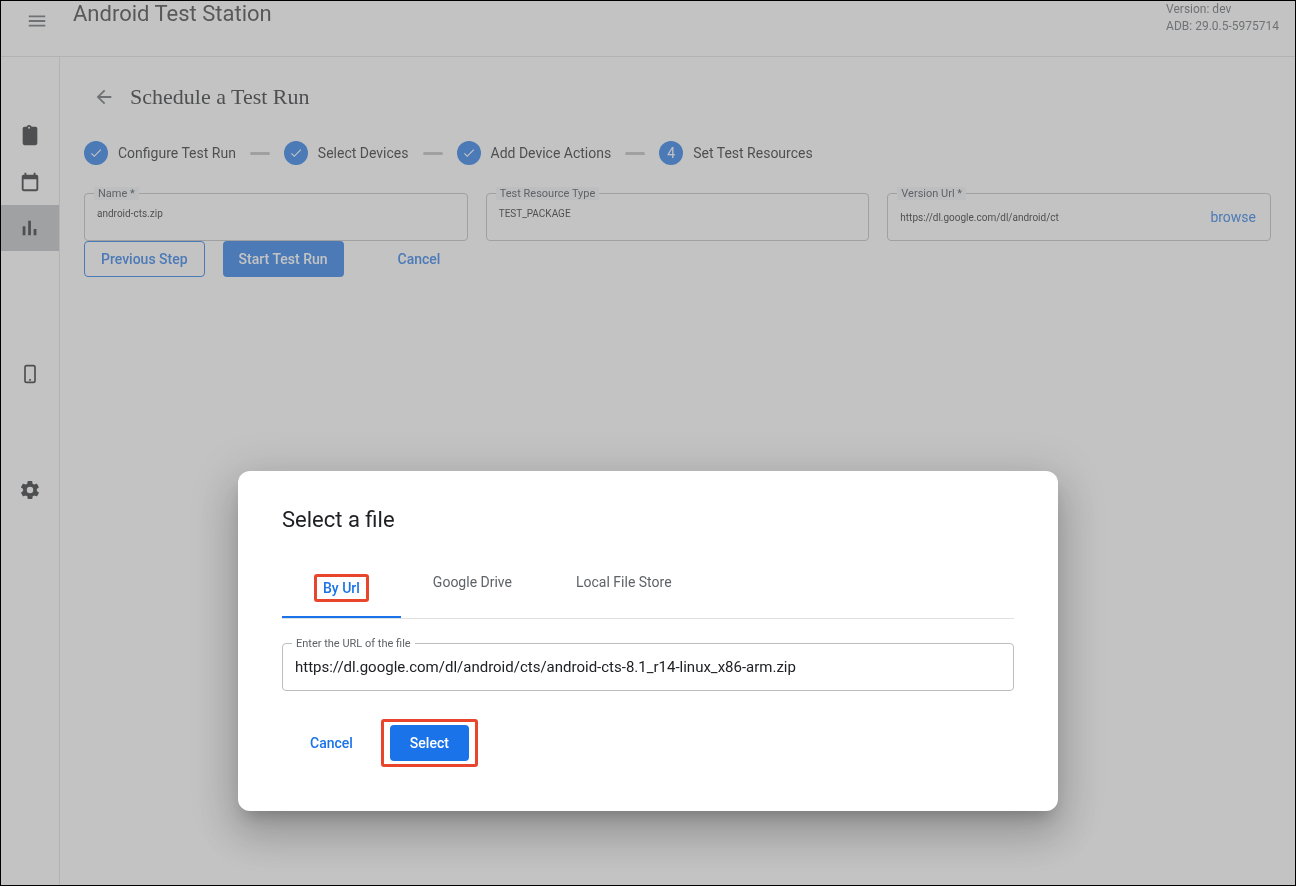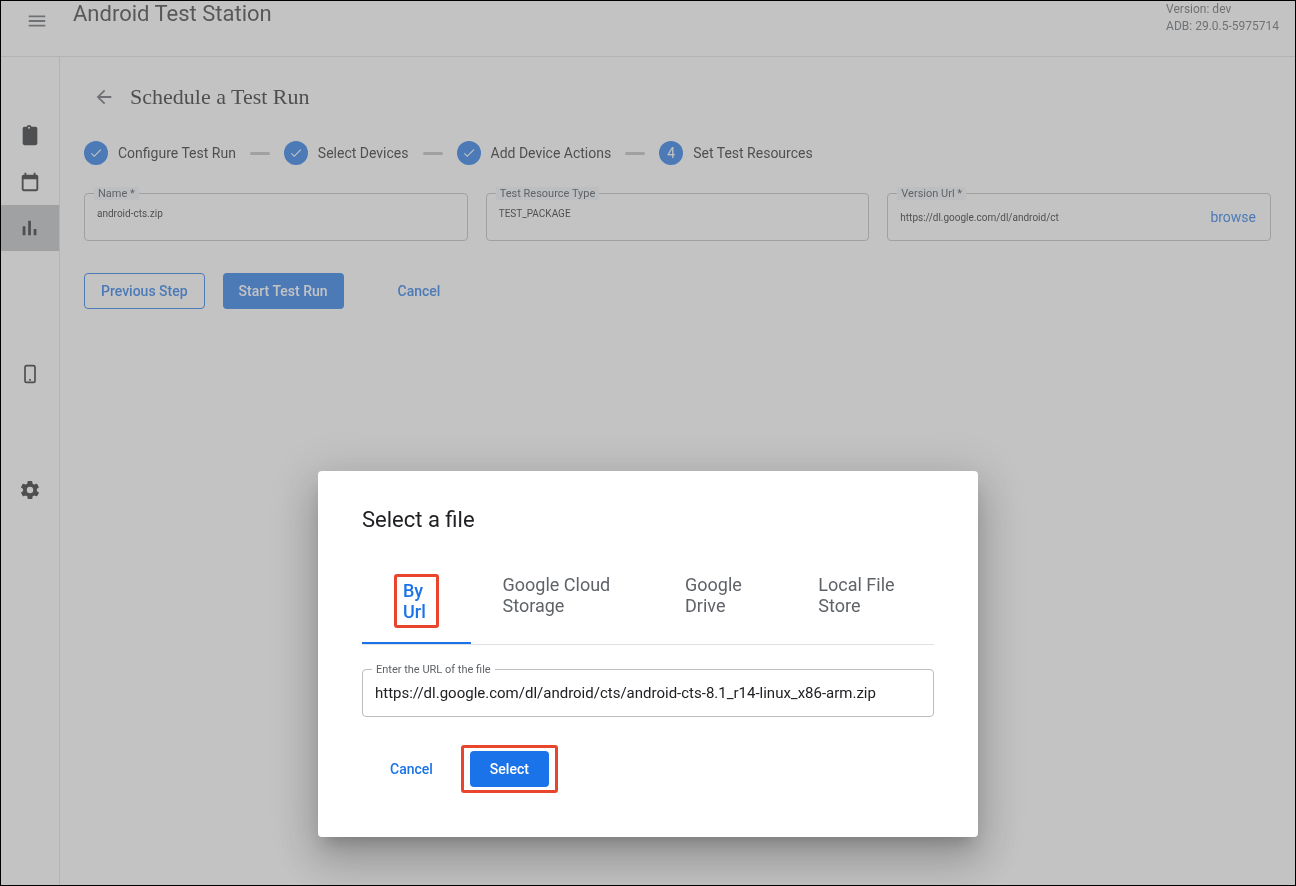--- a/index.html
+++ b/index.html
@@ -115,21 +115,20 @@
     font-size: 14px;
   }
   .step-connector {
     width: 20px; height: 3px; background: #bdbdbd;
     margin: 0 6px;
     border-radius: 2px;
   }
   
   .form-row {
     display: flex; gap: 18px;
-    margin-bottom: 32px;
   }
   .field {
     position: relative;
     flex: 1;
     border: 1px solid #bdbdbd;
     border-radius: 4px;
     background: transparent;
     height: 48px;
   }
   .field-label {
@@ -188,41 +187,41 @@
     position: absolute;
     left: 0; top: 0; right: 0; bottom: 0;
     background: rgba(130,130,130,0.48);
     display: flex;
     justify-content: center;
     align-items: flex-start;
     padding-top: 470px;
   }
   .modal {
     background: #fff;
-    width: 660px;
-    border-radius: 4px;
+    width: 820px;
+    border-radius: 12px;
     box-shadow: 0 11px 15px -7px rgba(0,0,0,.2),
                 0 24px 38px 3px rgba(0,0,0,.14),
                 0 9px 46px 8px rgba(0,0,0,.12);
     padding: 36px 44px 44px 44px;
   }
   .modal-title {
     font-size: 22px;
     font-weight: 400;
     margin-bottom: 28px;
     font-family: "Google Sans", "Roboto", sans-serif;
   }
   .tabs {
     display: flex;
     border-bottom: 1px solid #e0e0e0;
     margin-bottom: 24px;
   }
   .tab {
     padding: 14px 32px;
-    font-size: 18px;
+    font-size: 14px;
     color: #5f6368;
     cursor: pointer;
     border-bottom: 2px solid transparent;
   }
   .tab.active {
     color: #1a73e8;
     font-weight: 500;
     border-bottom-color: #1a73e8;
   }
   .highlight-box {
@@ -381,21 +380,20 @@
   <div class="overlay">
     <div class="modal">
       <div class="modal-title">Select a file</div>
 
       <div class="tabs">
         <div class="tab active">
           <span class="highlight-box">
             <span>By Url</span>
           </span>
         </div>
-        <div class="tab">Google Cloud Storage</div>
         <div class="tab">Google Drive</div>
         <div class="tab">Local File Store</div>
       </div>
 
       <div class="modal-field">
         <div class="modal-field-label">Enter the URL of the file</div>
         <div class="modal-field-value">https://dl.google.com/dl/android/cts/android-cts-8.1_r14-linux_x86-arm.zip</div>
       </div>
 
       <div class="modal-actions">

